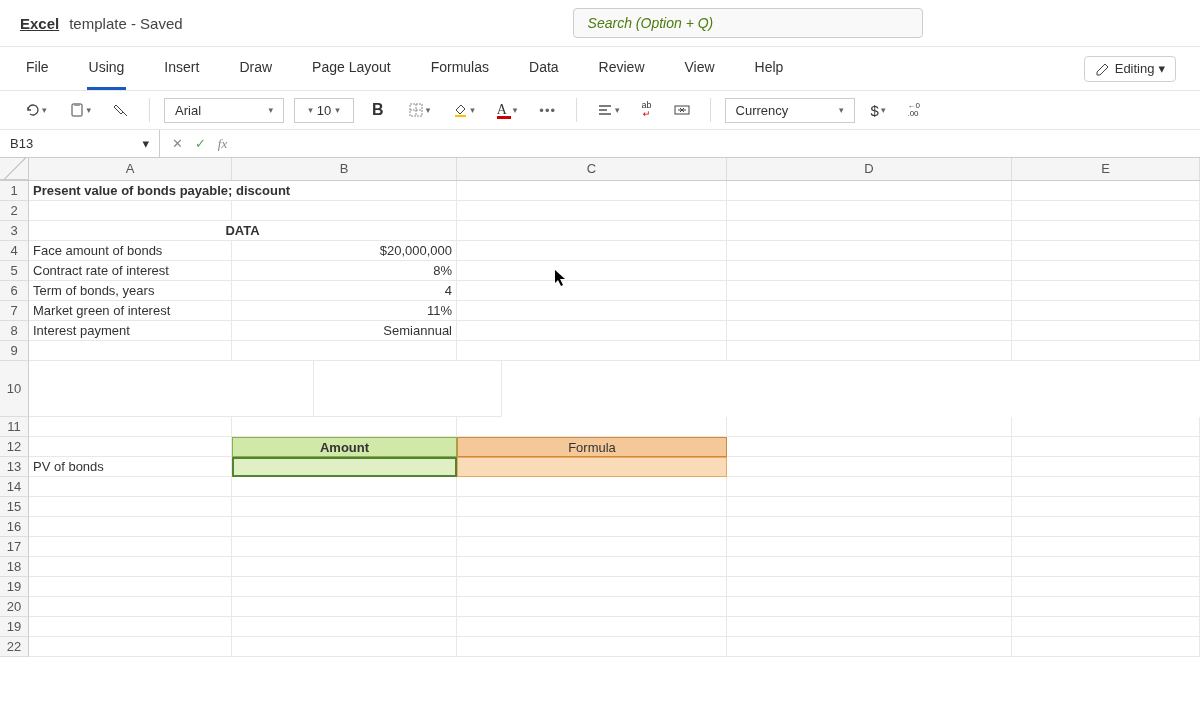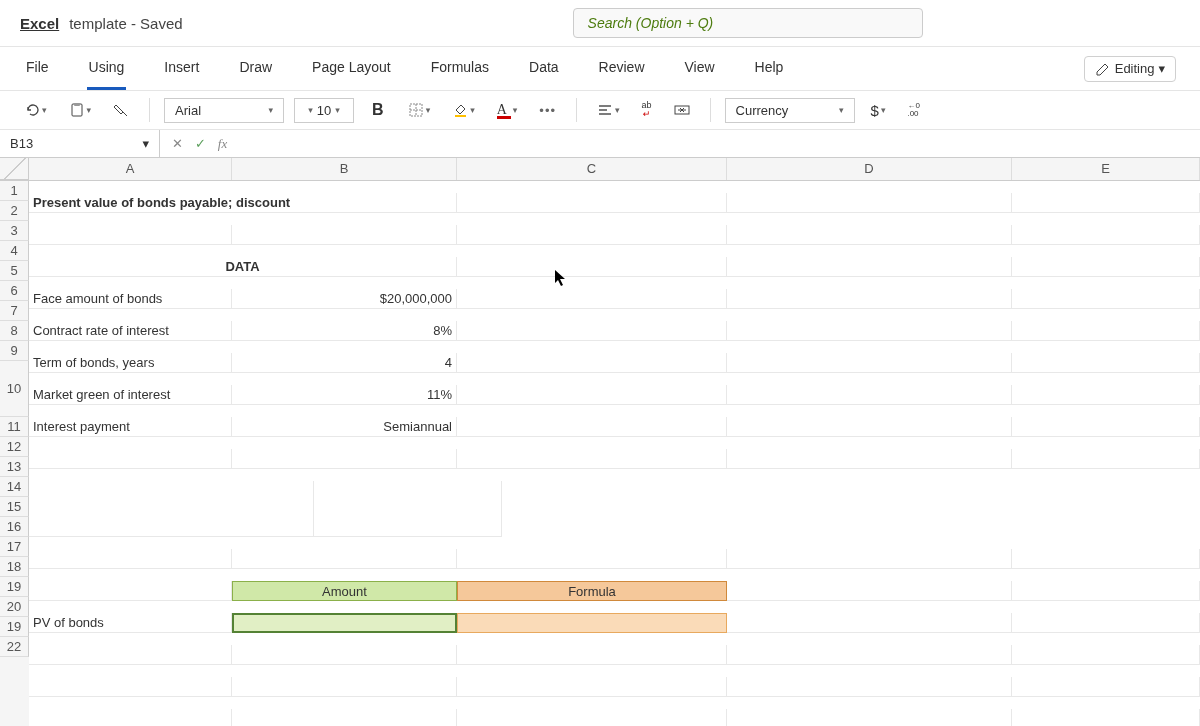--- a/index.html
+++ b/index.html
@@ -24,28 +24,28 @@
 .name-box { width: 160px; padding: 6px 10px; border-right: 1px solid #ccc; display: flex; justify-content: space-between; align-items: center; font-size: 13px; }
 .fb-controls { display: flex; align-items: center; gap: 12px; padding: 0 12px; color: #888; }
 .fb-controls .fx { font-style: italic; font-family: serif; }
 .corner { width: 29px; height: 22px; border-right: 1px solid #ccc; border-bottom: 1px solid #ccc; background: linear-gradient(135deg, transparent 50%, #ccc 50%, #ccc 55%, transparent 55%); }
 .col-headers { display: flex; border-bottom: 1px solid #ccc; background: #f5f5f5; }
 .col-h { border-right: 1px solid #ddd; text-align: center; padding: 3px 0; font-size: 13px; color: #555; }
 .grid { display: flex; }
 .row-headers { display: flex; flex-direction: column; background: #f5f5f5; }
 .row-h { width: 29px; height: 20px; border-right: 1px solid #ccc; border-bottom: 1px solid #ddd; text-align: center; font-size: 13px; color: #555; line-height: 20px; }
 .cells { position: relative; flex: 1; }
-.row { display: flex; height: 20px; margin-top: 12px; }
+.row { display: flex; height: 20px; }
 .cell { border-right: 1px solid #e8e8e8; border-bottom: 1px solid #e8e8e8; padding: 0 4px; font-size: 13px; line-height: 20px; white-space: nowrap; overflow: visible; }
 .cell.bold { font-weight: 700; }
 .cell.center { text-align: center; }
 .cell.right { text-align: right; }
 .row.tall { height: 56px; }
 .row.tall .cell { line-height: 1.3; white-space: normal; padding-top: 2px; }
-.amount-header { background: #d0e8a8; border: 1px solid #8bb04a; text-align: center; font-weight: 400; }
+.amount-header { background: #d0e8a8; border: 1px solid #8bb04a; text-align: center; font-weight: 700; }
 .formula-header { background: #f5c89a; border: 1px solid #d0893b; text-align: center; }
 .amount-cell { background: #e1efc5; border: 2px solid #548235 !important; }
 .formula-cell { background: #fadbb8; border: 1px solid #e8a95e; }
 svg { display: block; }
 .icon-sm { width: 16px; height: 16px; }
 .ab-wrap { display: inline-flex; flex-direction: column; align-items: center; font-size: 9px; line-height: 1; }
 .dec-icon { display: inline-flex; flex-direction: column; font-size: 8px; line-height: 1; }
 </style>
 </head>
 <body>

